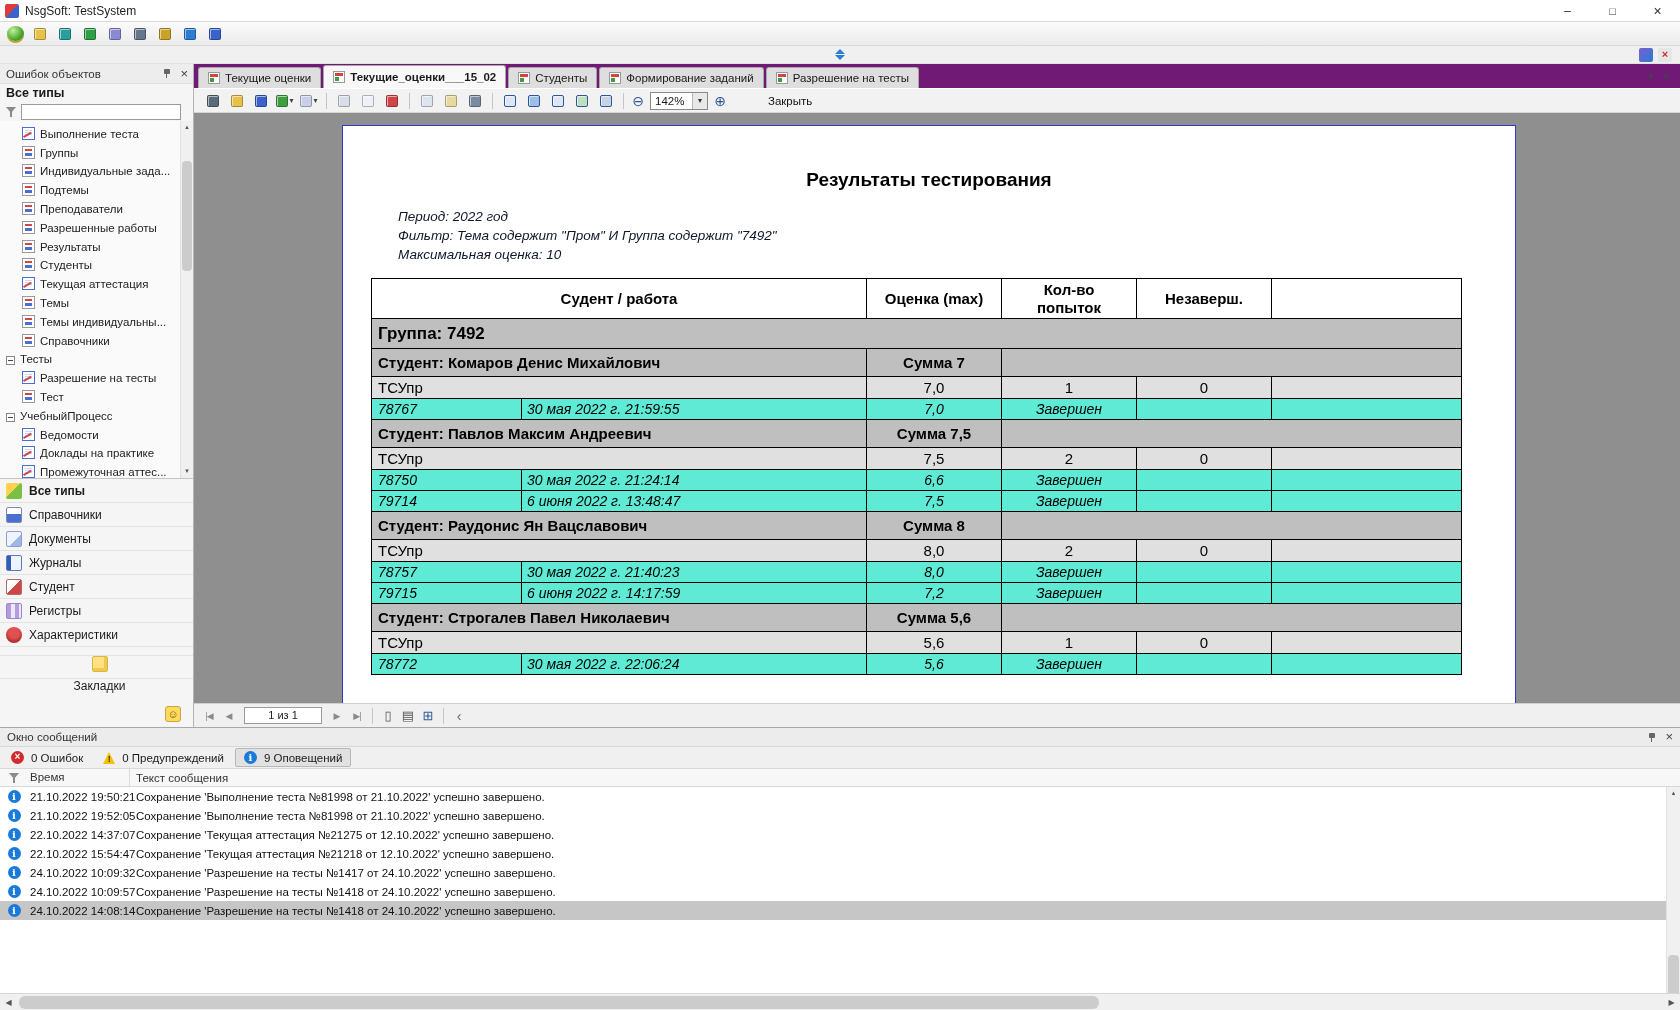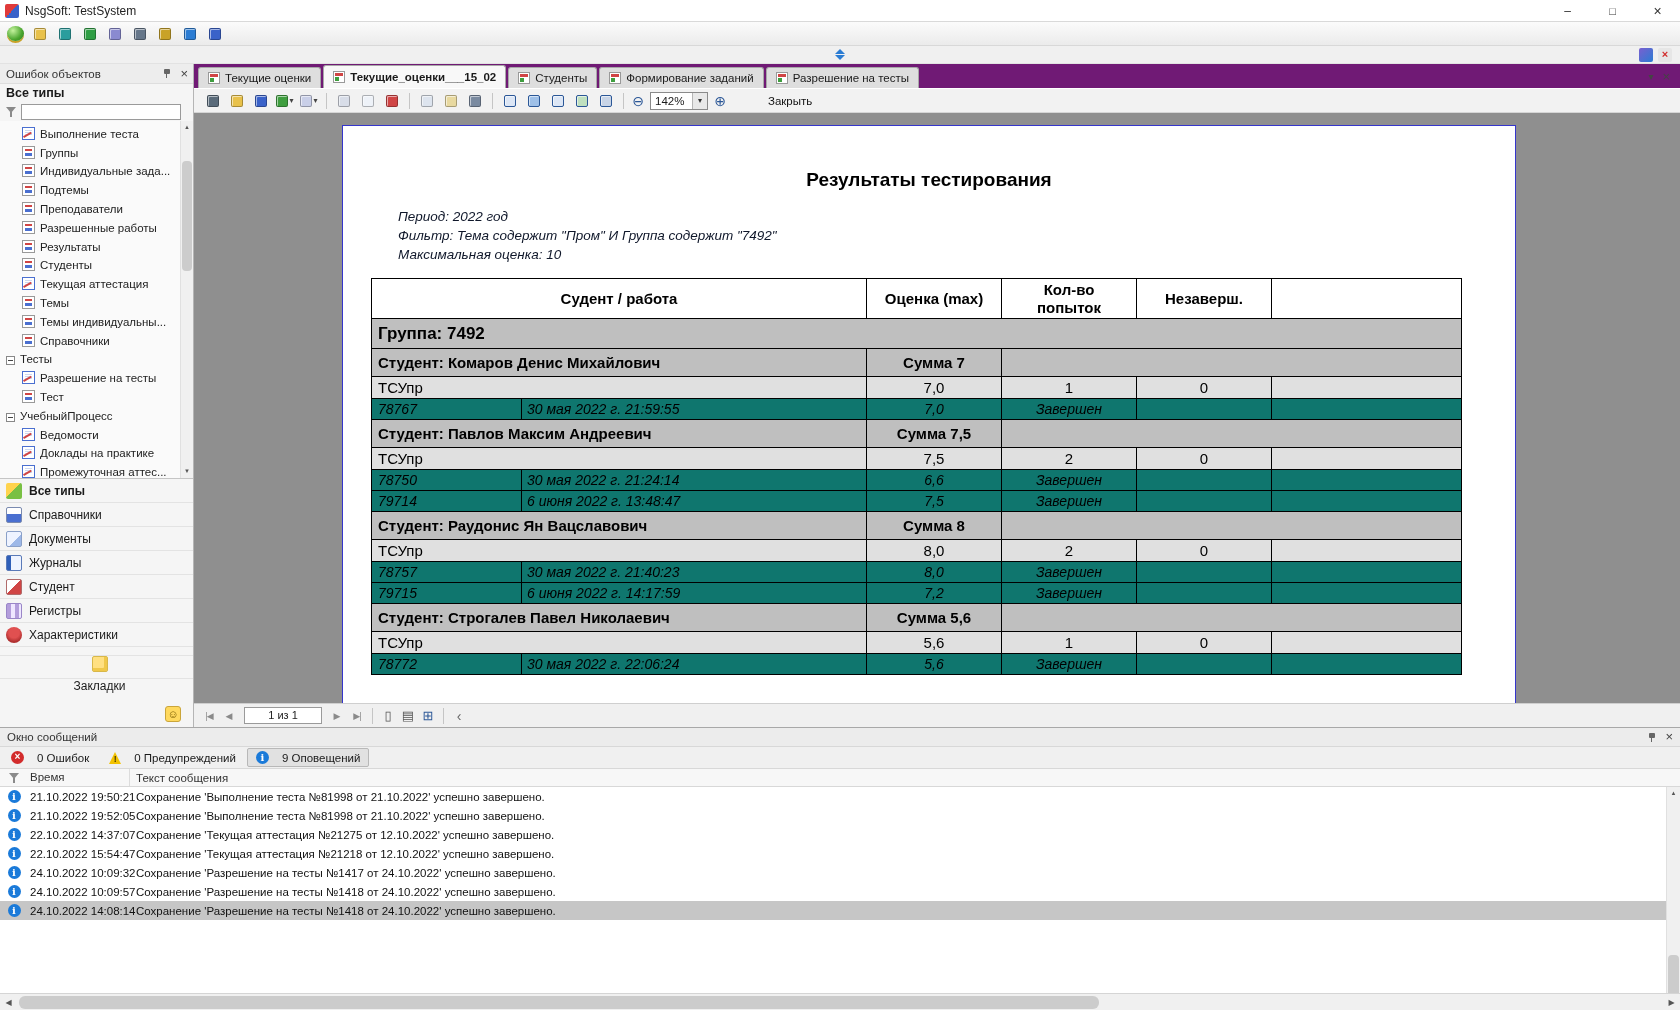--- a/index.html
+++ b/index.html
@@ -109,40 +109,40 @@
   .rep-meta{margin:16px 0 0 55px;font-style:italic;font-size:13.5px;color:#0f172a;line-height:19px;}
   .rep-table{border-collapse:collapse;table-layout:fixed;width:1090px;margin:14px 0 0 28px;color:#000;}
   .rep-table th,.rep-table td{border:1px solid #000;overflow:hidden;vertical-align:middle;}
   .rep-table th{font-weight:bold;font-size:15px;height:40px;text-align:center;background:#fff;}
   .thw{max-width:88px;margin:0 auto;line-height:18px;}
   .row-group td{background:var(--group-row,#bfbfbf);font-weight:bold;font-size:17px;height:30px;padding-left:6px;text-align:left;}
   .row-student td{background:var(--group-row,#bfbfbf);font-weight:bold;font-size:15px;height:28px;}
   .row-student td.name{padding-left:6px;text-align:left;}
   .row-test td{background:var(--test-row,#e0e0e0);font-size:15px;height:22px;}
   .row-test td.name{padding-left:6px;text-align:left;}
-  .row-attempt td{background:#0f766e;font-style:italic;font-size:14px;height:21px;}
+  .row-attempt td{background:#5eead4;font-style:italic;font-size:14px;height:21px;}
   .row-attempt td.aid{padding-left:6px;text-align:left;}
   .row-attempt td.adate{padding-left:5px;text-align:left;}
   .rep-table td.c{text-align:center;}
 
   .navbar{position:absolute;left:0;right:0;bottom:0;height:24px;background:#f0f0f0;border-top:1px solid #cfcfcf;display:flex;align-items:center;padding-left:6px;gap:2px;}
   .nbtn{min-width:18px;height:18px;display:flex;align-items:center;justify-content:center;color:#8a8a8a;font-size:9px;}
   .nfirst:after{content:"|◀";letter-spacing:-1px;} .nprev:after{content:"◀";}
   .nnext:after{content:"▶";} .nlast:after{content:"▶|";letter-spacing:-1px;}
   .pagebox{width:78px;height:17px;border:1px solid #9a9a9a;background:#fff;text-align:center;line-height:15px;font-size:11px;margin:0 4px;color:#222;}
   .npage:after{content:"▯";font-size:13px;color:#555;}
   .ncont:after{content:"▤";font-size:13px;color:#555;}
   .ngrid:after{content:"⊞";font-size:13px;color:#2b5797;}
   .nback:after{content:"‹";font-size:14px;color:#666;}
 
   
   .messages{position:absolute;left:0;top:727px;width:100%;height:304px;background:#fff;border-top:1px solid #a8a8a8;}
   .msg-titlebar{height:19px;background:#ececec;border-bottom:1px solid #d8d8d8;display:flex;align-items:center;padding:0 7px;font-size:11.5px;color:#333;}
   .msg-tabs{height:22px;background:#f0f0f0;display:flex;align-items:center;gap:2px;padding-left:2px;border-bottom:1px solid #d8d8d8;}
-  .mtab{height:19px;display:flex;align-items:center;gap:13px;padding:0 8px;font-size:11.5px;border:1px solid transparent;white-space:nowrap;}
+  .mtab{height:19px;display:flex;align-items:center;gap:7px;padding:0 8px;font-size:11.5px;border:1px solid transparent;white-space:nowrap;}
   .mtab.active{background:#e1e1e1;border-color:#b8b8b8;border-radius:2px;}
   .mic{width:13px;height:13px;flex:none;position:relative;}
   .mic.error{border-radius:50%;background:var(--error,#d22b2b);}
   .mic.error:after{content:"×";position:absolute;inset:0;color:#fff;font-size:10px;line-height:12px;text-align:center;font-weight:bold;}
   .mic.warning{width:0;height:0;border-left:6.5px solid transparent;border-right:6.5px solid transparent;border-bottom:12px solid var(--warning,#f2c200);}
   .mic.warning:after{content:"!";position:absolute;left:-1.5px;top:2px;color:#4a3a00;font-size:9px;font-weight:bold;}
   .mic.info{border-radius:50%;background:var(--info,#1a7ad9);}
   .mic.info:after{content:"i";position:absolute;inset:0;color:#fff;font-size:10px;line-height:13px;text-align:center;font-weight:bold;font-family:"DejaVu Serif",serif;}
   .msg-colheader{height:18px;background:#f7f7f7;border-bottom:1px solid #d8d8d8;display:flex;align-items:center;font-size:11.5px;color:#333;}
   .mch-icon{width:28px;display:flex;justify-content:center;flex:none;}

